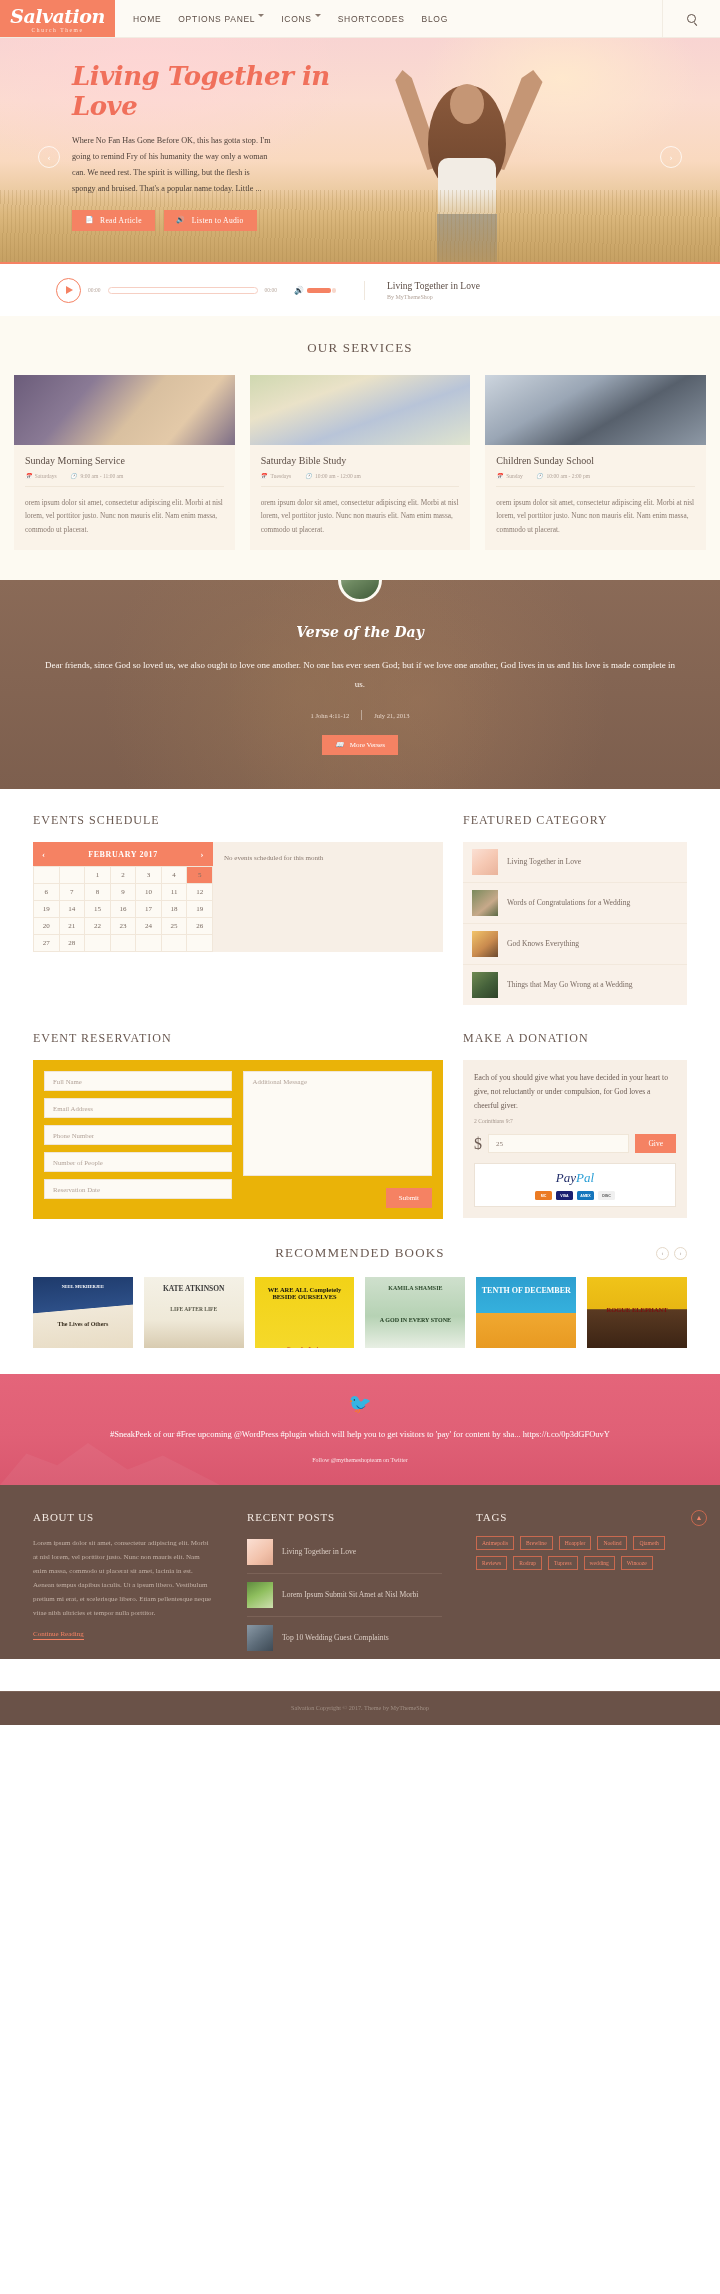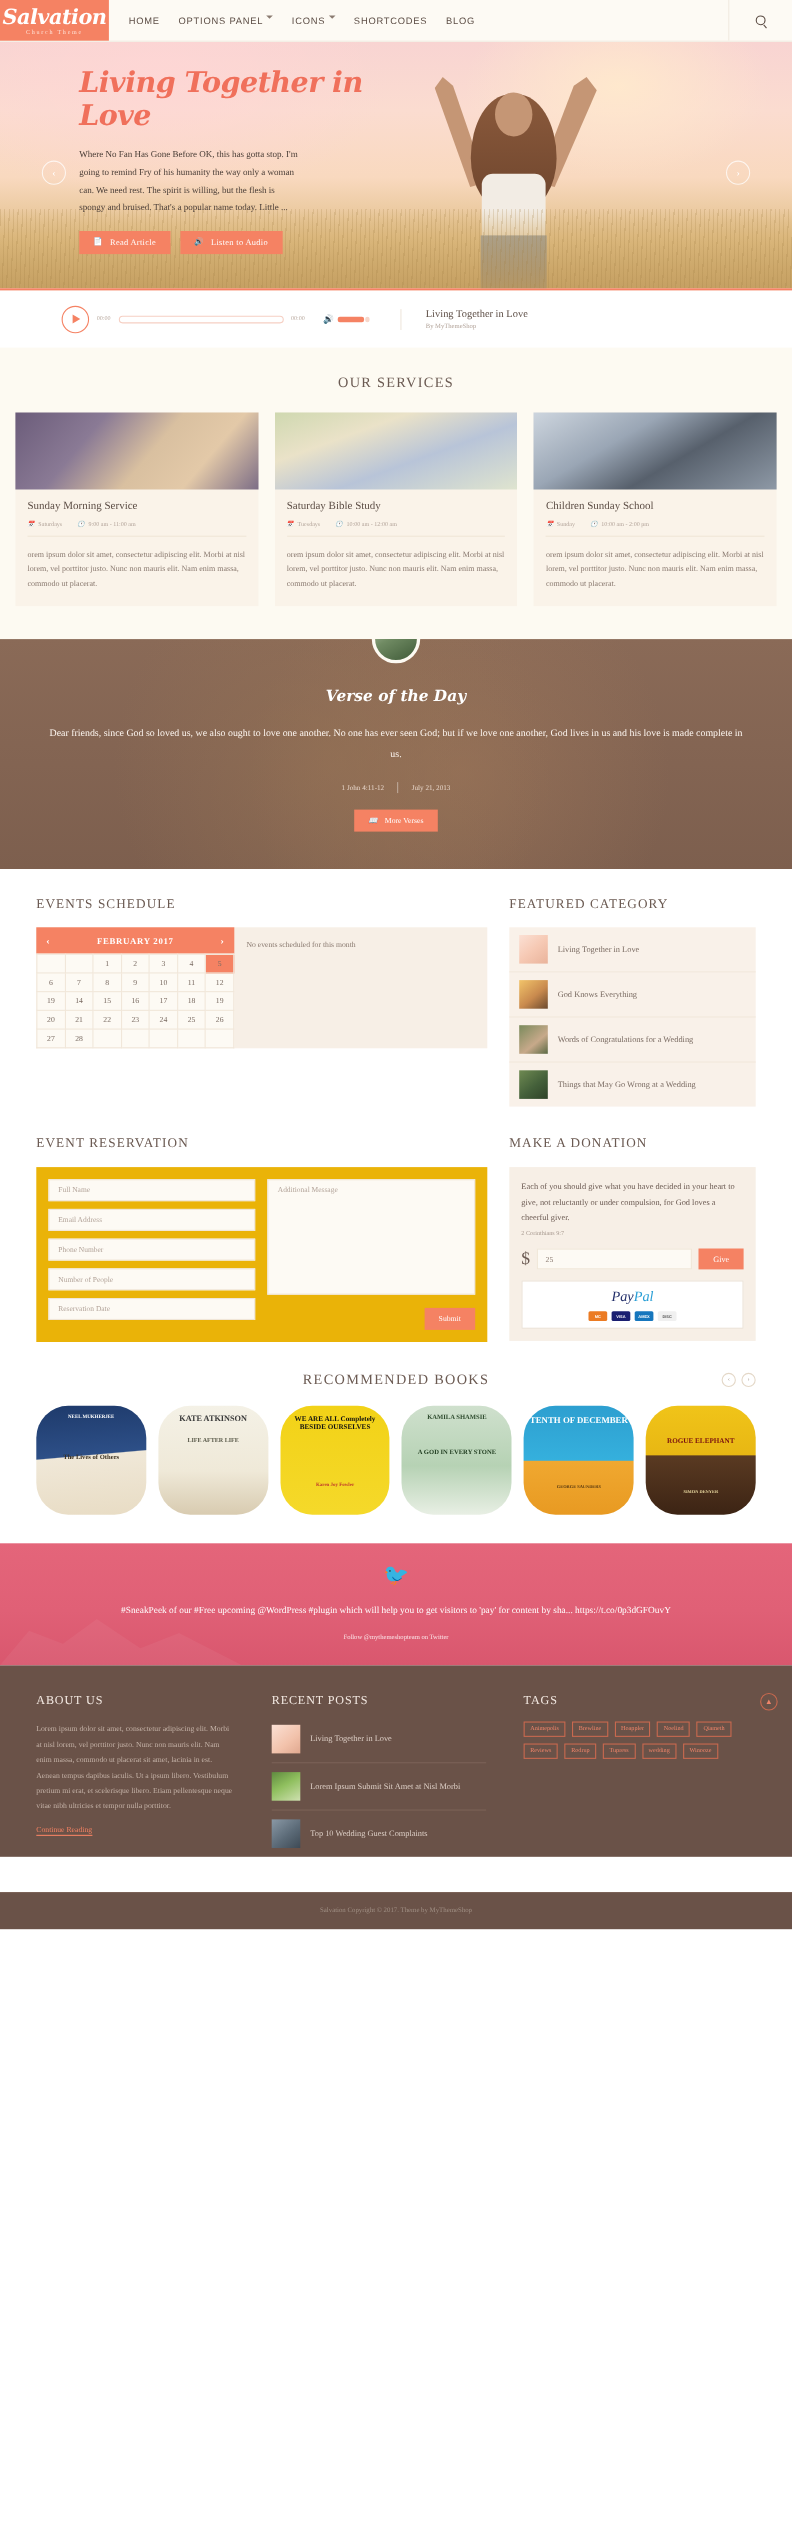--- a/index.html
+++ b/index.html
@@ -7,21 +7,21 @@
     width: 720px;
     font-family: "Liberation Serif", serif;
     background: #fff;
     color: #6b5a52;
     -webkit-font-smoothing: antialiased;
   }
   .wrap { width: 720px; position: relative; overflow: hidden; }
 
   
   .header { height: 38px; background: #fdfaf4; display: flex; align-items: stretch; border-bottom: 1px solid #f2ece2; position: relative; z-index: 30;}
-  .logo-box { width: 99px; background: #f58263; display:flex; flex-direction:column; align-items:center; justify-content:center; padding-top:2px;}
+  .logo-box { width: 115px; background: #f58263; display:flex; flex-direction:column; align-items:center; justify-content:center; padding-top:2px;}
   .logo-script { font-family: "DejaVu Serif", serif; font-style: italic; font-weight: bold; color:#fff; font-size: 19px; line-height: 19px; letter-spacing:-0.5px;}
   .logo-sub { color:#ffe3d8; font-size: 5.5px; letter-spacing: 1.6px; margin-top:1px; font-family:"Liberation Serif",serif;}
   .nav { display: flex; align-items: center; gap: 17px; padding-left: 18px; flex: 1; }
   .nav-item { font-size: 8.5px; letter-spacing: 0.7px; color: #5d4e46; font-family: Liberation Sans, sans-serif; display:flex; gap:3px; cursor:pointer;}
   .caret { width:0;height:0;border-left:3px solid transparent;border-right:3px solid transparent;border-top:3.5px solid #8a7a70;display:inline-block;}
   .search-btn { width: 58px; display:flex; align-items:center; justify-content:center; border-left:1px solid #f2ece2; cursor:pointer;}
   .search-glyph { width:9px;height:9px;border:1.4px solid #5d4e46;border-radius:50%; position:relative;}
   .search-glyph:after{content:"";position:absolute;width:1.4px;height:4px;background:#5d4e46;right:-1px;bottom:-3.5px;transform:rotate(-40deg);}
 
   
@@ -140,21 +140,21 @@
   .pp-cards { display:flex; justify-content:center; gap:4px; margin-top:5px;}
   .cc { height: 9px; width: 17px; border-radius:1.5px; font-size:3.6px; color:#fff; display:flex;align-items:center;justify-content:center; font-family:"Liberation Sans",sans-serif; font-weight:bold;}
   .cc-mc { background:#eb7b23;} .cc-visa{background:#1a1f71;} .cc-amex{background:#1676bd;} .cc-disc{background:#f0f0f0;color:#555;}
 
   
   .books { padding: 26px 33px 26px; }
   .books-head { display:flex; align-items:center; justify-content:center; position:relative;}
   .books-nav { position:absolute; right:0; display:flex; gap:5px;}
   .nav-c { width:13px;height:13px;border:1px solid #e4d8c8;border-radius:50%;display:flex;align-items:center;justify-content:center;font-size:6px;color:#a89a90; cursor:pointer;}
   .book-row { display:flex; gap: 11px; margin-top: 16px;}
-  .book { flex:1; height: 99px; background-size:cover; position:relative; overflow:hidden;border-radius:29px;}
+  .book { flex:1; height: 71px; background-size:cover; position:relative; overflow:hidden;}
   .b1{background:linear-gradient(175deg,#1e3a6b 0%,#2d4f87 45%,#f0e8d8 46%,#e8dcc4 100%);}
   .b2{background:linear-gradient(180deg,#f4f1e6 0%,#efe9d8 60%,#d8cbb0 100%);}
   .b3{background:linear-gradient(180deg,#f2d217 0%,#f5d92a 100%);}
   .b4{background:linear-gradient(180deg,#cfe0cd 0%,#b6d2b4 55%,#e8efe4 100%);}
   .b5{background:linear-gradient(180deg,#2d9fd0 0%,#35b0dd 50%,#f0a830 51%,#e89a22 100%);}
   .b6{background:linear-gradient(180deg,#f0c419 0%,#e8b713 45%,#5a3a22 46%,#3c2414 100%);}
   .bk-t { position:absolute; left:4px; right:4px; text-align:center; font-family:"Liberation Serif",serif; font-weight:bold; line-height:1.05;}
 
   
   .tw { background: linear-gradient(180deg,#e4657a 0%, #e06076 55%, #d9576e 100%); padding: 20px 0 22px; text-align:center; position:relative; overflow:hidden;}
@@ -399,26 +399,26 @@
       </div>
     </div>
     <div class="col-right">
       <div class="blk-title">FEATURED CATEGORY</div>
       <div class="fcat">
         <div class="fcat-item">
             <div class="fthumb ft1"></div>
             <div class="fcat-label">Living Together in Love</div>
           </div>
         <div class="fcat-item">
+            <div class="fthumb ft3"></div>
+            <div class="fcat-label">Words of Congratulations for a Wedding</div>
+          </div>
+        <div class="fcat-item">
             <div class="fthumb ft2"></div>
             <div class="fcat-label">God Knows Everything</div>
-          </div>
-        <div class="fcat-item">
-            <div class="fthumb ft3"></div>
-            <div class="fcat-label">Words of Congratulations for a Wedding</div>
           </div>
         <div class="fcat-item">
             <div class="fthumb ft4"></div>
             <div class="fcat-label">Things that May Go Wrong at a Wedding</div>
           </div>
       </div>
     </div>
   </div>
 
   <div class="res-wrap">

